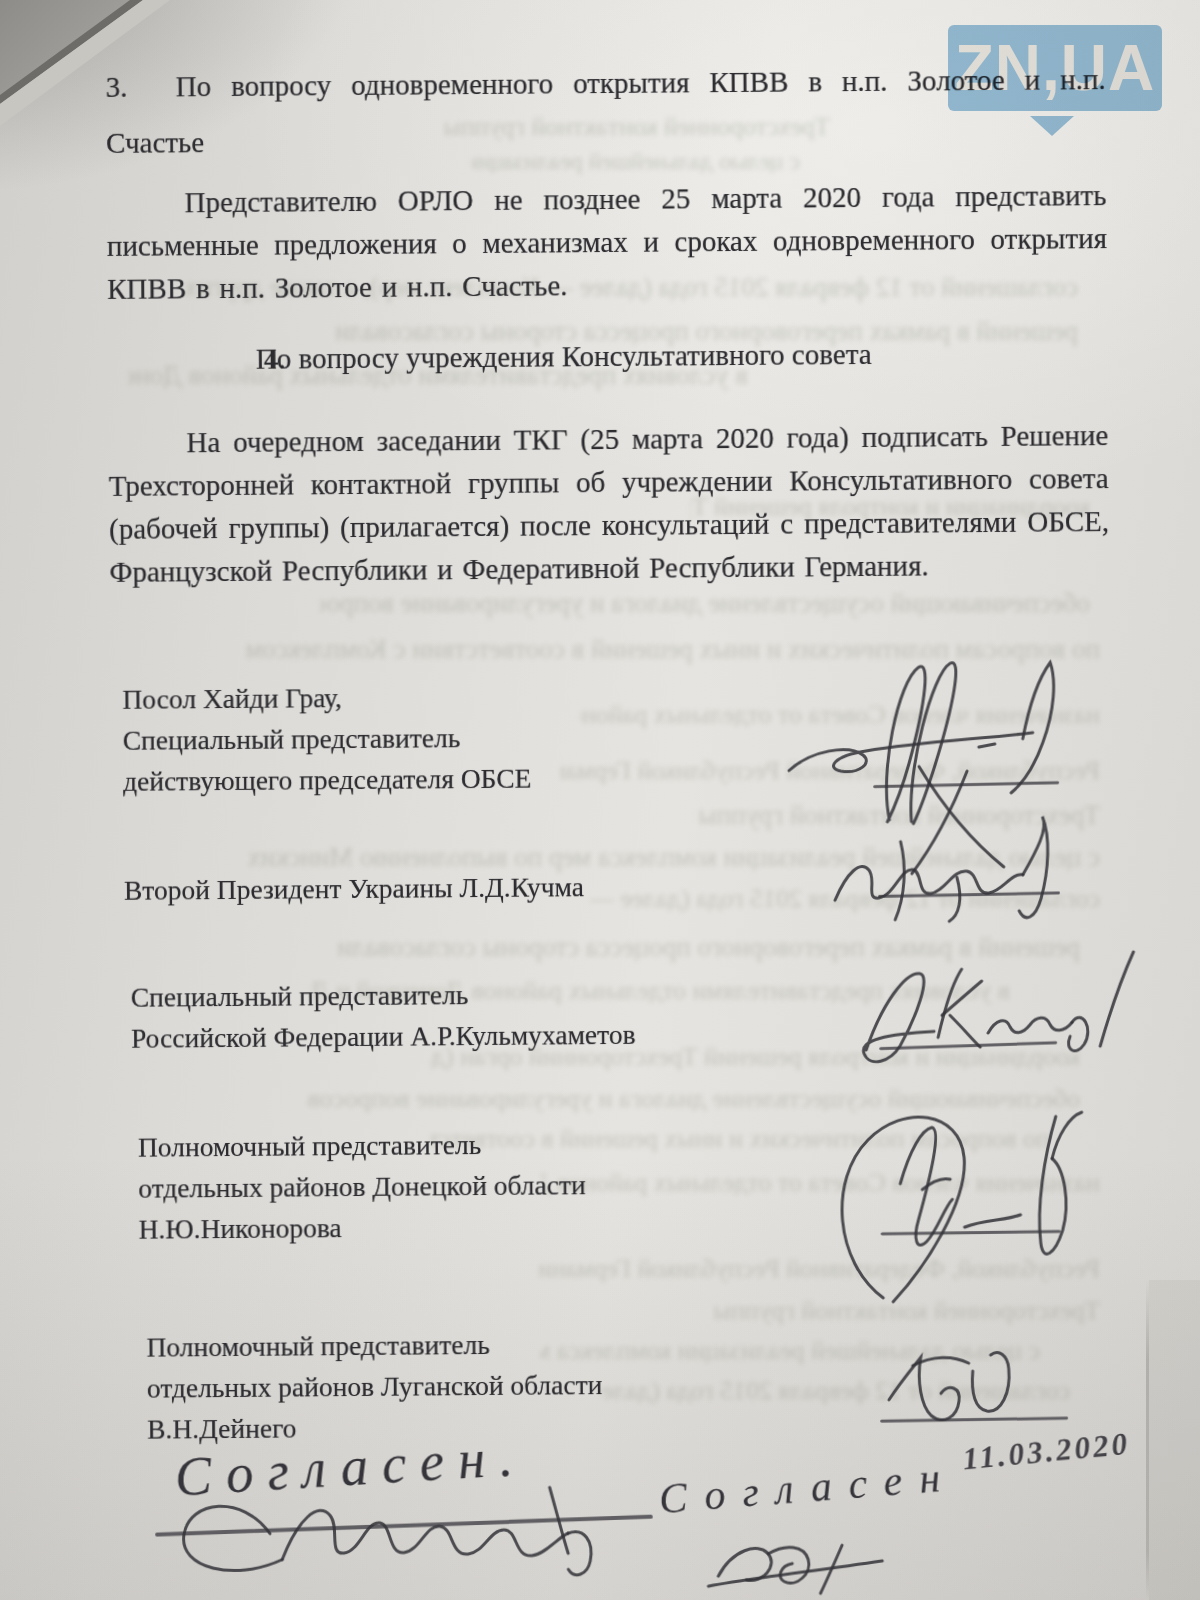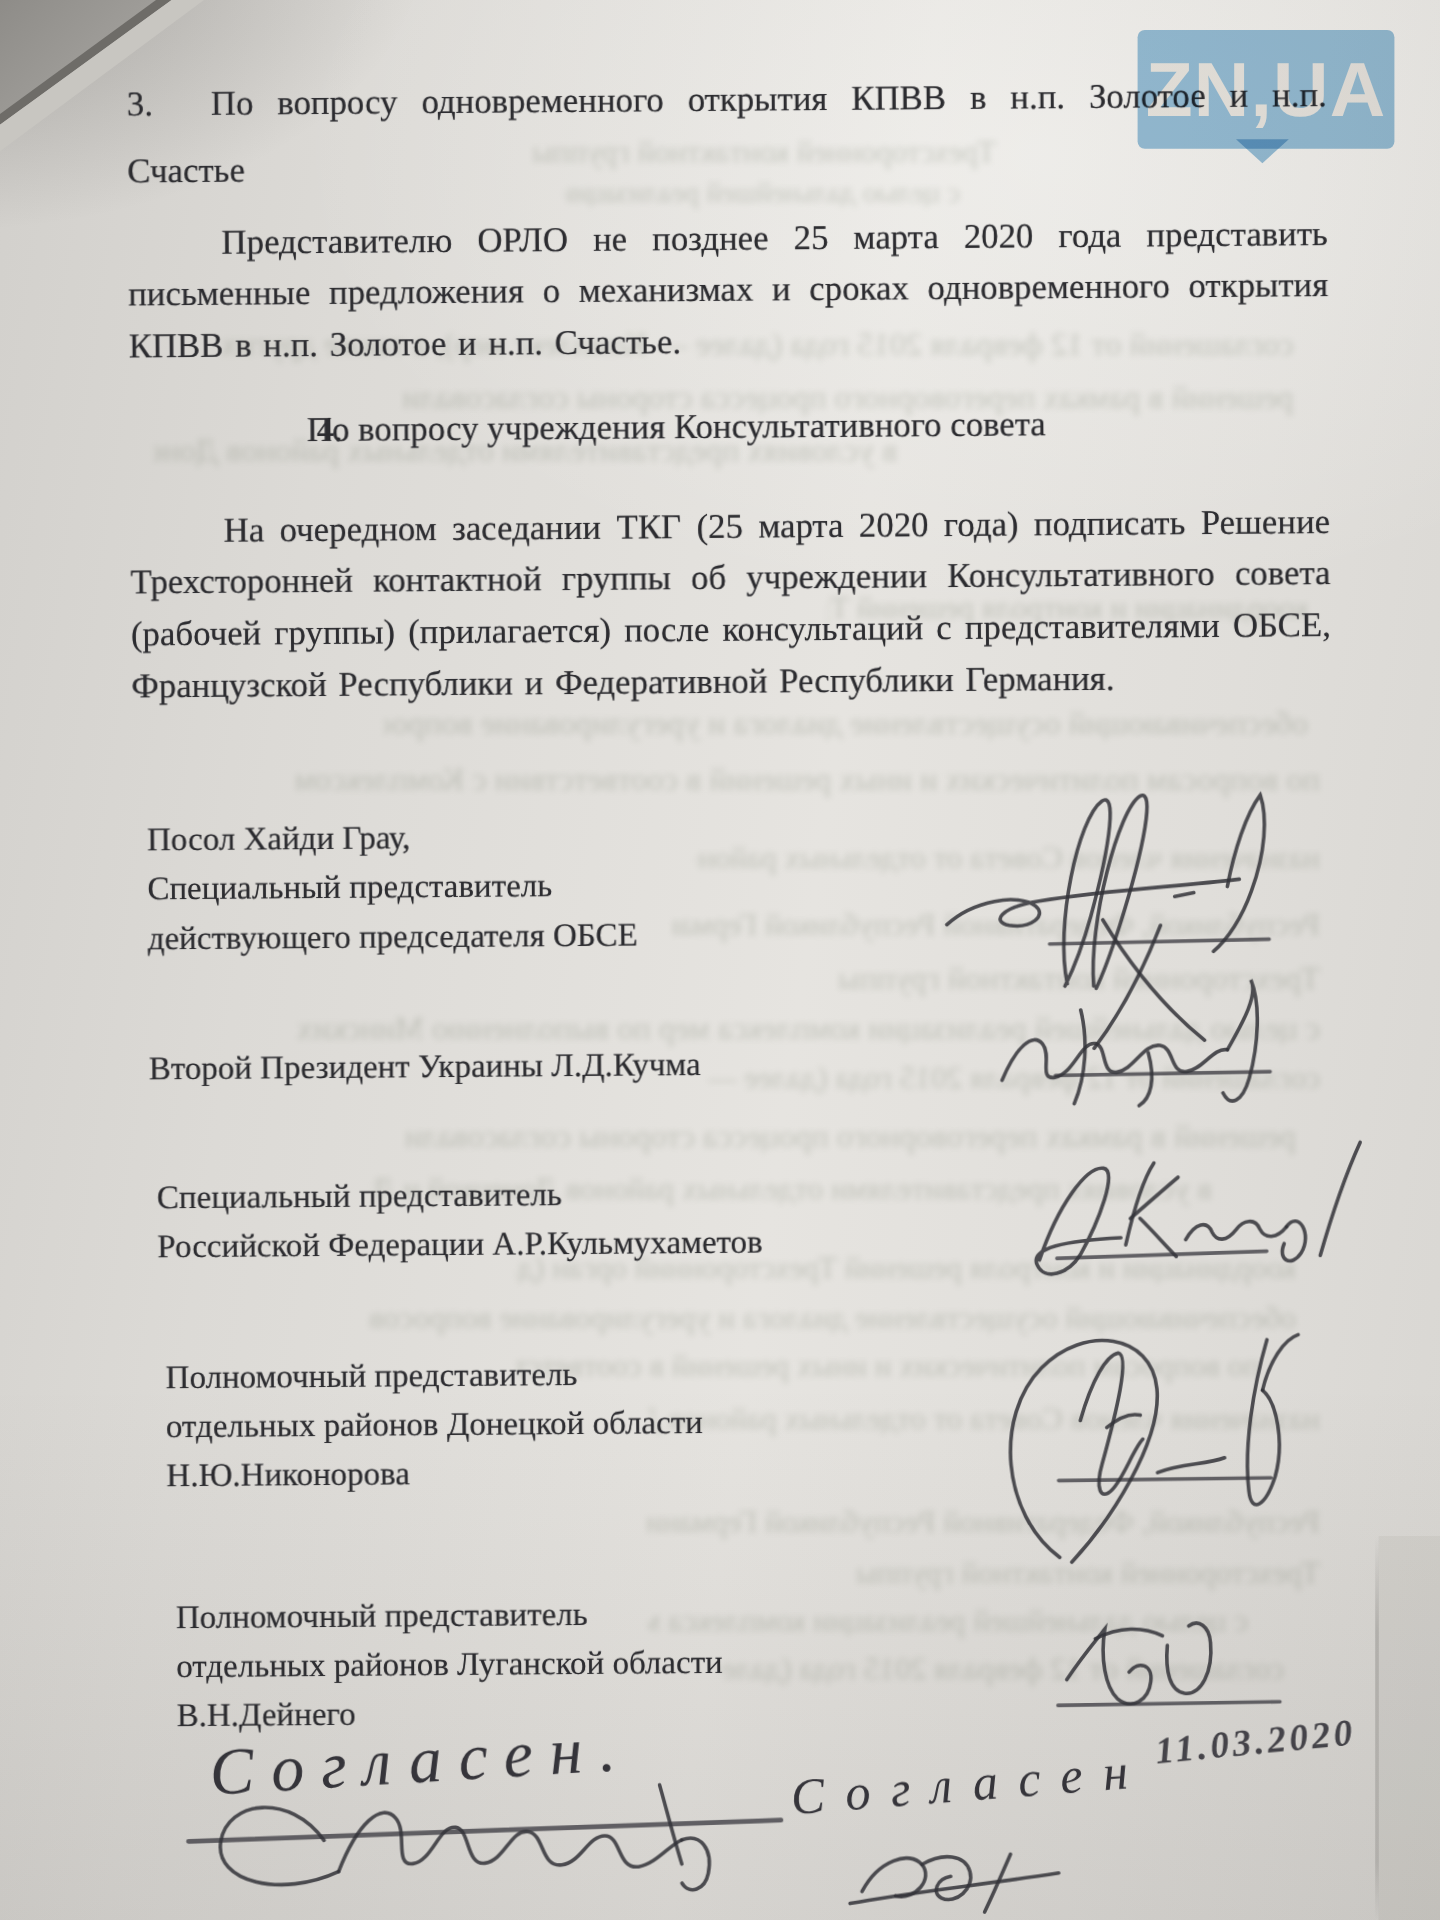--- a/index.html
+++ b/index.html
@@ -54,21 +54,21 @@
   .corner-stripe{position:absolute;left:0;top:0;width:200px;height:160px;
     background:#6e6c68;clip-path:polygon(130px 0,143px 0,0 104px,0 95px);}
   .corner-band{position:absolute;left:0;top:0;width:200px;height:160px;
     background:#c8c6c1;clip-path:polygon(143px 0,170px 0,0 126px,0 104px);}
   
   .fold-line{position:absolute;left:1146px;top:1280px;width:3px;height:320px;
     background:linear-gradient(to bottom,rgba(60,58,54,0) 0%,rgba(60,58,54,0.22) 25%,rgba(60,58,54,0.18) 85%,rgba(60,58,54,0));}
   .fold-shade{position:absolute;left:1149px;top:1280px;width:51px;height:320px;
     background:rgba(118,113,106,0.08);}
   
-  .zn{position:absolute;left:948px;top:25px;width:214px;height:99px;
+  .zn{position:absolute;left:948px;top:25px;width:214px;height:86px;
     background:#9cc6e2;border-radius:6px;mix-blend-mode:multiply;
     display:flex;align-items:center;justify-content:center;
     font-family:"Liberation Sans",sans-serif;font-weight:bold;font-size:64px;
     letter-spacing:1px;color:#f3f1ee;}
   .zn-tail{position:absolute;left:1030px;top:116px;width:0;height:0;
     border-left:22px solid transparent;border-right:22px solid transparent;
     border-top:20px solid #9cc6e2;mix-blend-mode:multiply;}
 </style>
 </head>
 <body>

